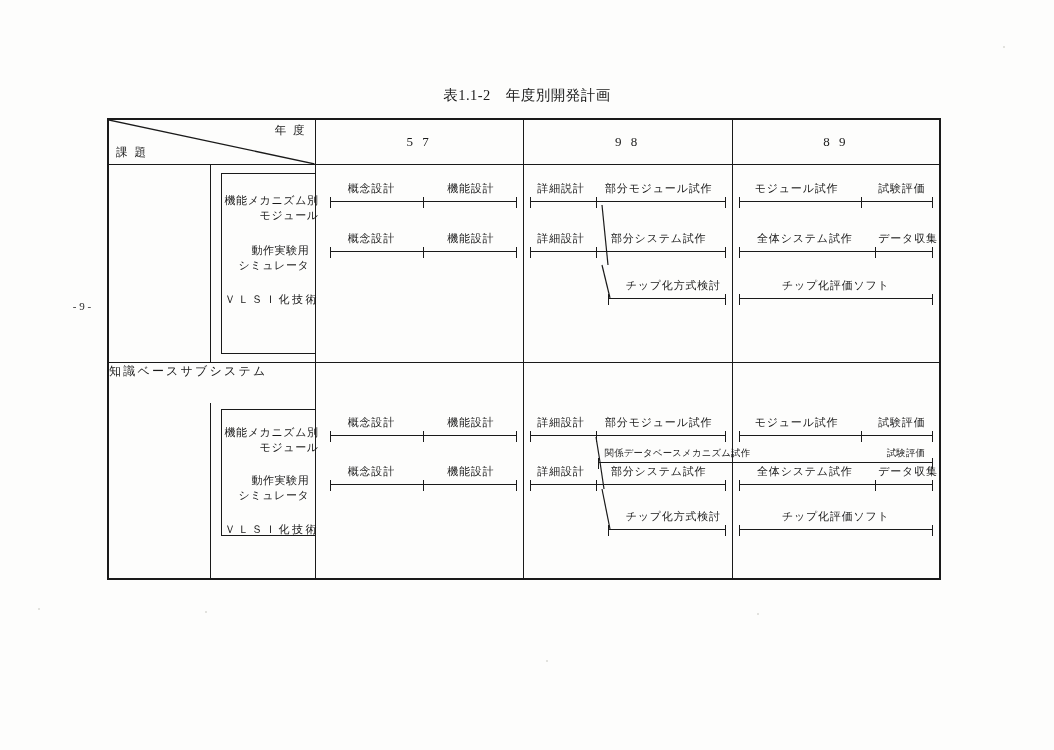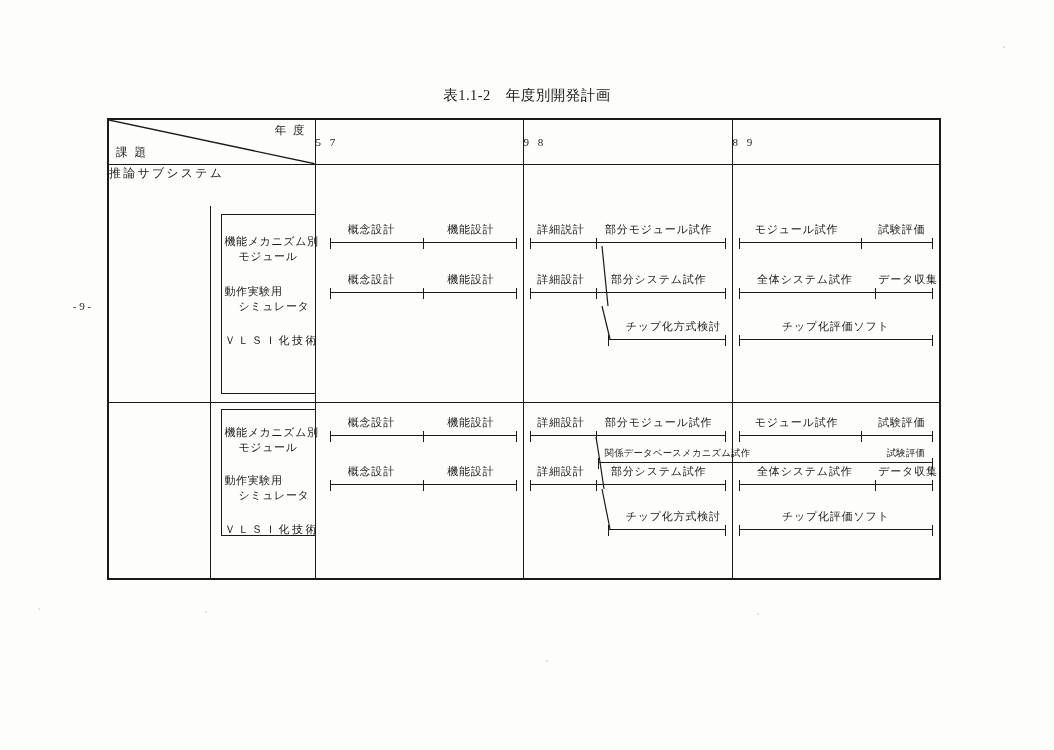--- a/index.html
+++ b/index.html
@@ -84,23 +84,23 @@
     letter-spacing: 2px;
   }
   .hdr-corner .lbl-task {
     position: absolute;
     left: 7px;
     bottom: 4px;
     font-size: 11.5px;
     letter-spacing: 2px;
   }
   .hdr-year {
-    text-align: left;
+    text-align: center;
     vertical-align: middle !important;
-    font-size: 11px;
+    font-size: 13px;
     letter-spacing: 3px;
     height: 40px;
   }
 
   
   .sec-title {
     font-size: 12px;
     letter-spacing: 2.2px;
     padding: 14px 0 0 10px;
     white-space: nowrap;
@@ -120,20 +120,21 @@
     border-left: 1px solid #1a1a1a;
     border-bottom: 1px solid #1a1a1a;
   }
   .sub-row-label {
     position: absolute;
     left: 14px;
     font-size: 11px;
     line-height: 15px;
     letter-spacing: 0.6px;
     white-space: nowrap;
+    text-align: right;
   }
   .sub-row-label .l2 {
     display: block;
     padding-left: 14px;
   }
   .sub-row-label.vlsi { letter-spacing: 2.5px; }
 
   
   .gantt {
     position: relative;
@@ -208,26 +209,20 @@
               <line x1="0" y1="0" x2="207" y2="40" stroke="#1a1a1a" stroke-width="1.2"></line>
             </svg>
             <span class="lbl-year">年 度</span>
             <span class="lbl-task">課 題</span>
           </td>
           <td class="hdr-year outer-top">5 7</td>
           <td class="hdr-year outer-top">9 8</td>
           <td class="hdr-year outer-top outer-right">8 9</td>
         </tr>
 
-        <tr>
-          <td class="sec-title outer-left" colspan="2" style="height:38px;border-bottom:none;">推論サブシステム</td>
-          <td style="border-bottom:none;"></td>
-          <td style="border-bottom:none;"></td>
-          <td class="outer-right" style="border-bottom:none;"></td>
-        </tr>
 
         <tr>
           <td class="outer-left" style="border-top:none;height:180px;"></td>
 
           <td class="sub-col" style="border-top:none;border-right:none;">
             <div class="sub-box"></div>
             <div class="sub-row-label" style="top:28px;">
               <span>機能メカニズム別</span>
               <span class="l2">モジュール</span>
             </div>
@@ -290,20 +285,26 @@
               <div class="tick" style="left:70%;"></div>
             </div>
             <div class="bar-label" style="left:35%;top:66px;">全体システム試作</div>
             <div class="bar-label" style="left:85%;top:66px;">データ収集</div>
 
             <div class="bar" style="left:6px;right:6px;top:133px;"></div>
             <div class="bar-label" style="left:50%;top:113px;">チップ化評価ソフト</div>
           </td>
         </tr>
 
+        <tr>
+          <td class="sec-title outer-left" colspan="2" style="height:36px;border-bottom:none;">知識ベースサブシステム</td>
+          <td style="border-bottom:none;"></td>
+          <td style="border-bottom:none;"></td>
+          <td class="outer-right" style="border-bottom:none;"></td>
+        </tr>
 
         <tr>
           <td class="outer-left outer-bottom" style="border-top:none;height:160px;"></td>
 
           <td class="sub-col outer-bottom" style="border-top:none;border-right:none;">
             <div class="sub-box" style="top:6px;bottom:42px;"></div>
             <div class="sub-row-label" style="top:22px;">
               <span>機能メカニズム別</span>
               <span class="l2">モジュール</span>
             </div>

